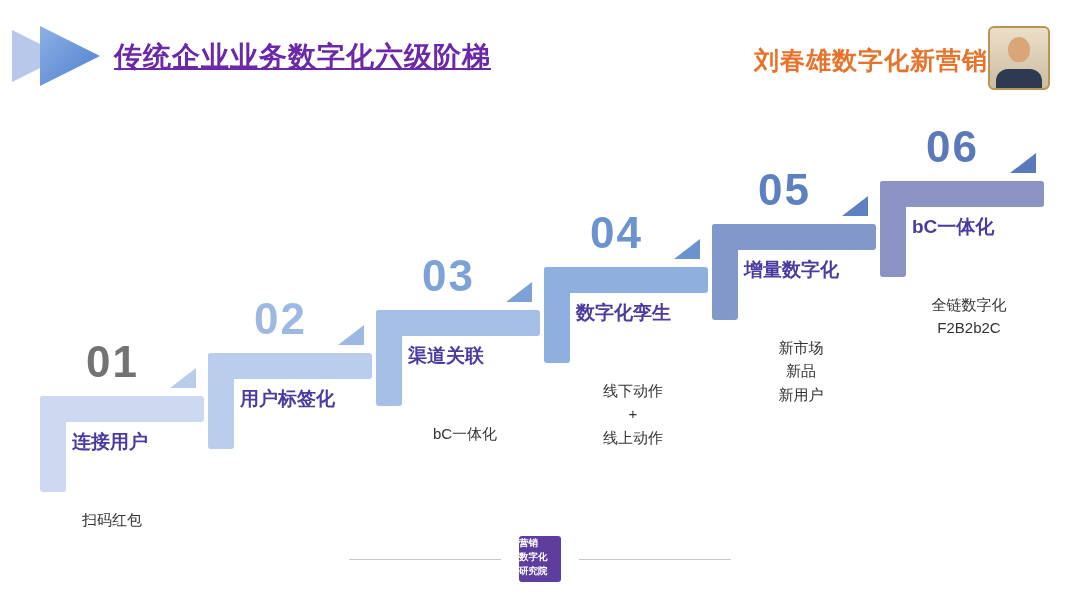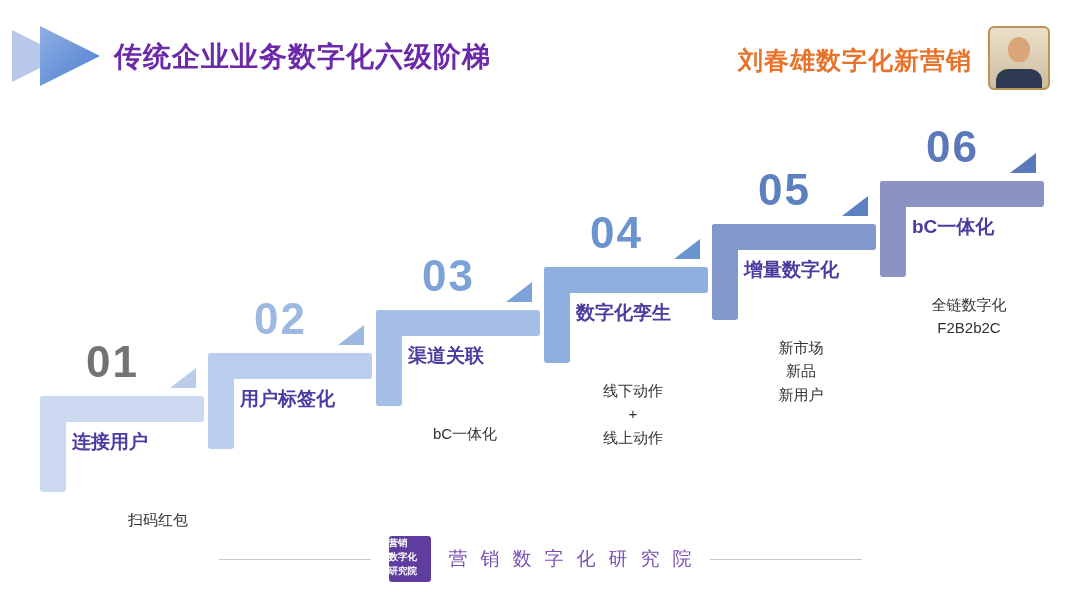--- a/index.html
+++ b/index.html
@@ -3,35 +3,35 @@
 <meta charset="utf-8">
 <style>
   html,body{margin:0;padding:0;background:#ffffff;font-family:"Liberation Sans","DejaVu Sans",sans-serif;}
   .slide{position:relative;width:1080px;height:608px;background:#ffffff;overflow:hidden;}
 
   
   .chevrons{position:absolute;left:12px;top:26px;width:95px;height:60px;}
   .chev{position:absolute;clip-path:polygon(0 0,100% 50%,0 100%);}
   .chev-light{left:0;top:4px;width:52px;height:52px;background:#b7c8eb;}
   .chev-dark{left:28px;top:0;width:60px;height:60px;background:linear-gradient(135deg,#8fb0e4,#4d7fd0);}
-  .slide-title{position:absolute;left:114px;top:38px;font-size:28px;font-weight:bold;color:#6b28a8;letter-spacing:1px;}
-  .brand{position:absolute;right:108px;top:44px;font-size:25px;font-weight:bold;color:#e7732b;letter-spacing:1px;}
+  .slide-title{position:absolute;left:114px;top:38px;font-size:28px;font-weight:bold;color:#6b28a8;letter-spacing:1px;text-decoration:underline;}
+  .brand{position:absolute;right:92px;top:44px;font-size:25px;font-weight:bold;color:#e7732b;letter-spacing:1px;}
   .avatar{position:absolute;right:30px;top:26px;width:58px;height:60px;background:linear-gradient(#ecdfc9,#cbbda2);border:2px solid #b99555;border-radius:6px;overflow:hidden;}
   .av-head{position:absolute;left:50%;top:9px;transform:translateX(-50%);width:22px;height:25px;background:#d9a579;border-radius:50% 50% 46% 46%;}
   .av-body{position:absolute;left:50%;bottom:-3px;transform:translateX(-50%);width:46px;height:22px;background:#2e3a52;border-radius:12px 12px 0 0;}
 
   
   .step{position:absolute;width:168px;height:0;}
   .num{position:absolute;left:46px;top:-56px;font-size:44px;font-weight:bold;line-height:1;letter-spacing:2px;}
   .tri{position:absolute;left:130px;top:-28px;width:0;height:0;border-left:26px solid transparent;border-bottom:20px solid #888;}
   .hbar{position:absolute;left:0;top:0;width:164px;height:26px;border-radius:3px;}
   .vbar{position:absolute;left:0;top:0;width:26px;height:96px;border-radius:3px;}
   .stitle{position:absolute;left:32px;top:33px;width:132px;font-size:19px;font-weight:bold;color:#4b3ba0;}
   .sdesc{position:absolute;left:30px;top:68px;width:118px;font-size:15px;color:#333333;text-align:center;line-height:1.55;margin-top:44px;}
-  .s1 .sdesc{text-align:right;padding-left:12px;width:106px;}
+  .s1 .sdesc{text-align:left;padding-left:12px;width:106px;}
 
   .s1 .hbar,.s1 .vbar{background:#cdd9f1}.s1 .num{color:#737373}.s1 .tri{border-bottom-color:#b9cce9}
   .s2 .hbar,.s2 .vbar{background:#bacdec}.s2 .num{color:#9db9e2}.s2 .tri{border-bottom-color:#9db9e2}
   .s3 .hbar,.s3 .vbar{background:#a5bfe6}.s3 .num{color:#7da2d8}.s3 .tri{border-bottom-color:#7da2d8}
   .s4 .hbar,.s4 .vbar{background:#8fb0de}.s4 .num{color:#6b93cf}.s4 .tri{border-bottom-color:#6b93cf}
   .s5 .hbar,.s5 .vbar{background:#8398ca}.s5 .num{color:#5c80c0}.s5 .tri{border-bottom-color:#5c80c0}
   .s6 .hbar,.s6 .vbar{background:#8a93c4}.s6 .num{color:#5a78ba}.s6 .tri{border-bottom-color:#5a78ba}
 
   
   .footer{position:absolute;left:0;right:0;top:536px;display:flex;justify-content:center;align-items:center;gap:18px;}
@@ -123,17 +123,16 @@
     </div>
   </div>
 
   <div class="footer">
     <div class="fline"></div>
     <div class="flogo">
       <div>营销</div>
       <div>数字化</div>
       <div>研究院</div>
     </div>
-    <div class="flabel">营销数字化研究院</div>
     <div class="fline"></div>
   </div>
 
 </div>
 
 </body></html>

